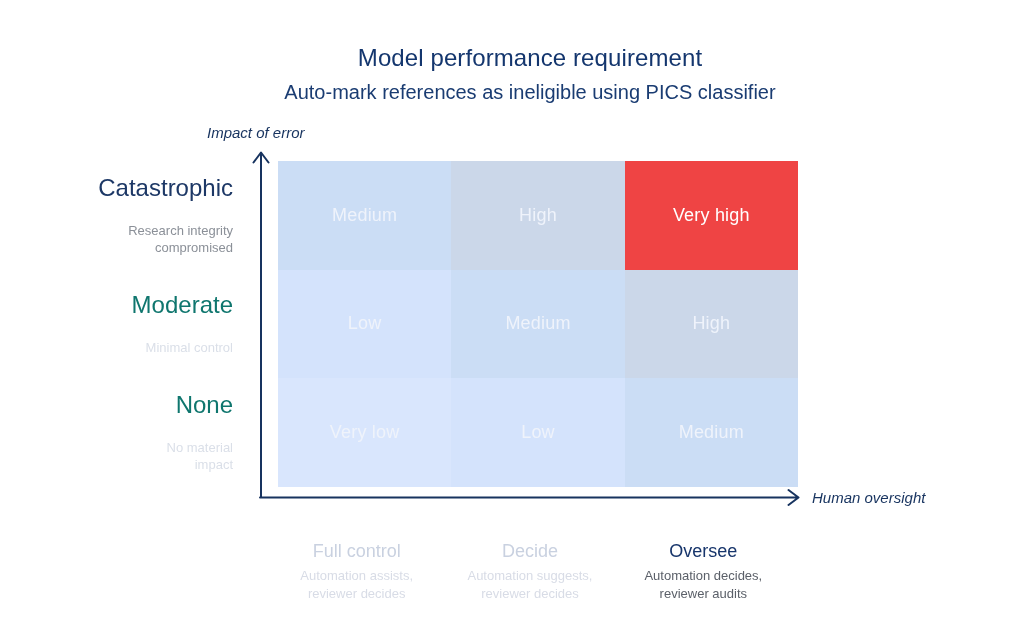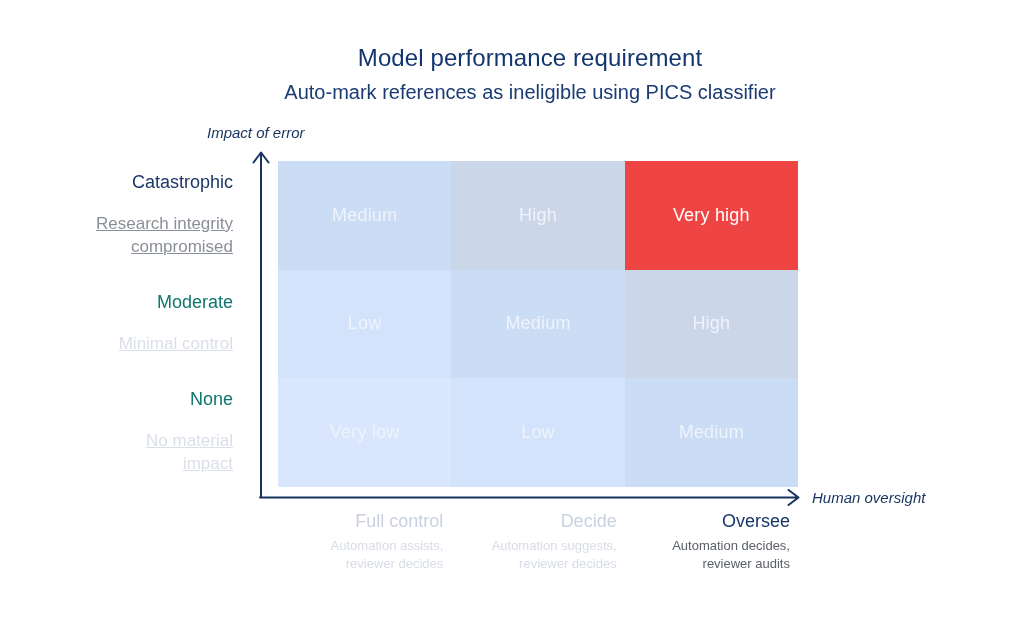--- a/index.html
+++ b/index.html
@@ -70,37 +70,38 @@
     flex-direction: column;
   }
   .row-header {
     flex: 1;
     display: flex;
     flex-direction: column;
     justify-content: center;
     align-items: flex-end;
     text-align: right;
   }
-  .row-header .lbl { font-size: 18px; line-height: 1.15; }
-  .row-header .sub { font-size: 17px; line-height: 1.35; margin-top: 20px; white-space: pre-line; text-decoration: underline; }
+  .row-header .lbl { font-size: 24px; line-height: 1.15; }
+  .row-header .sub { font-size: 13px; line-height: 1.35; margin-top: 20px; white-space: pre-line; }
   .row-header.emph .lbl { color: #1d3866; }
   .row-header.emph .sub { color: #8b9098; }
   .row-header.faded .lbl { color: #0f766e; }
   .row-header.faded .sub { color: #dadfe8; }
 
   
   .col-headers {
     position: absolute;
     left: 270px; top: 511px;
     width: 520px;
     display: flex;
   }
   .col-header {
     flex: 1;
-    text-align: right;
+    text-align: center;
+    margin-top: 30px;
   }
   .col-header .lbl { font-size: 18px; line-height: 1.15; }
   .col-header .sub { font-size: 13px; line-height: 1.4; margin-top: 5px; white-space: pre-line; }
   .col-header.emph .lbl { color: #17356b; }
   .col-header.emph .sub { color: #5b6069; }
   .col-header.faded .lbl { color: #c9d1e0; }
   .col-header.faded .sub { color: #d8dce6; }
 </style>
 </head>
 <body>

